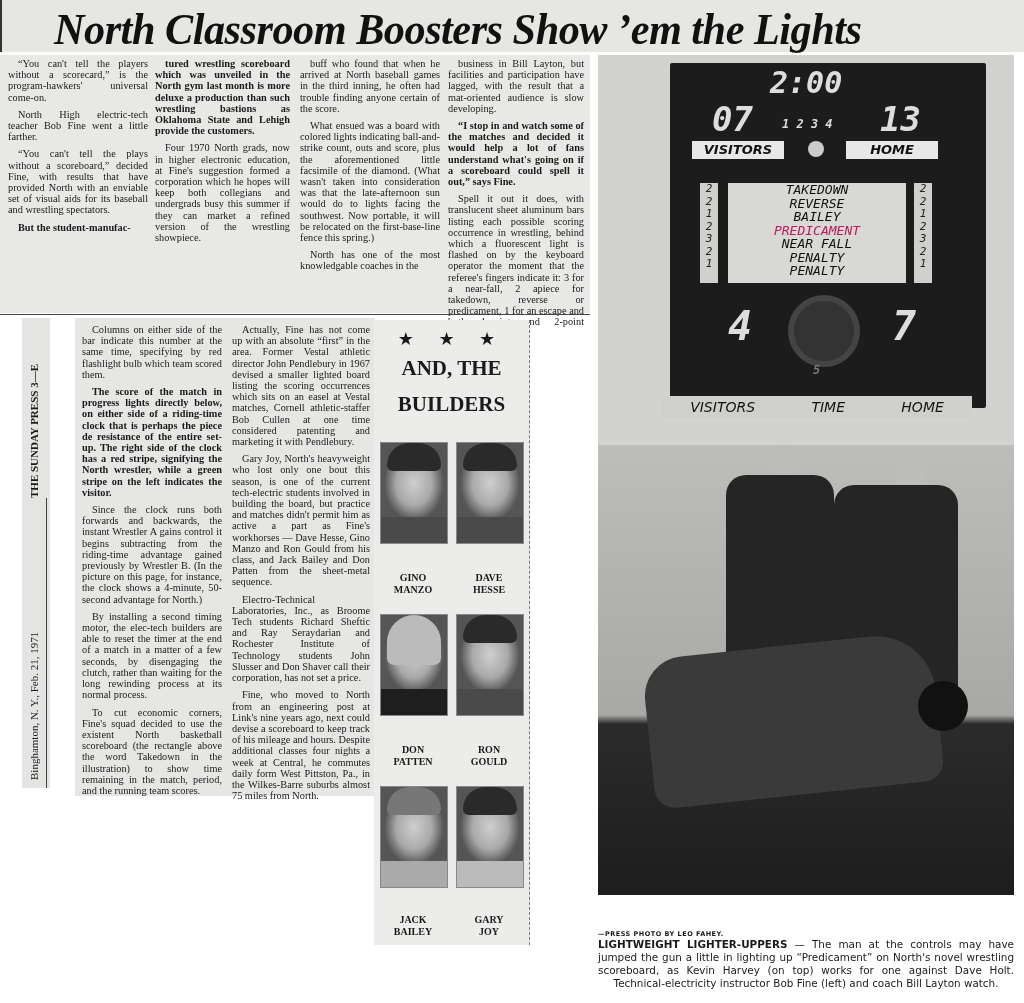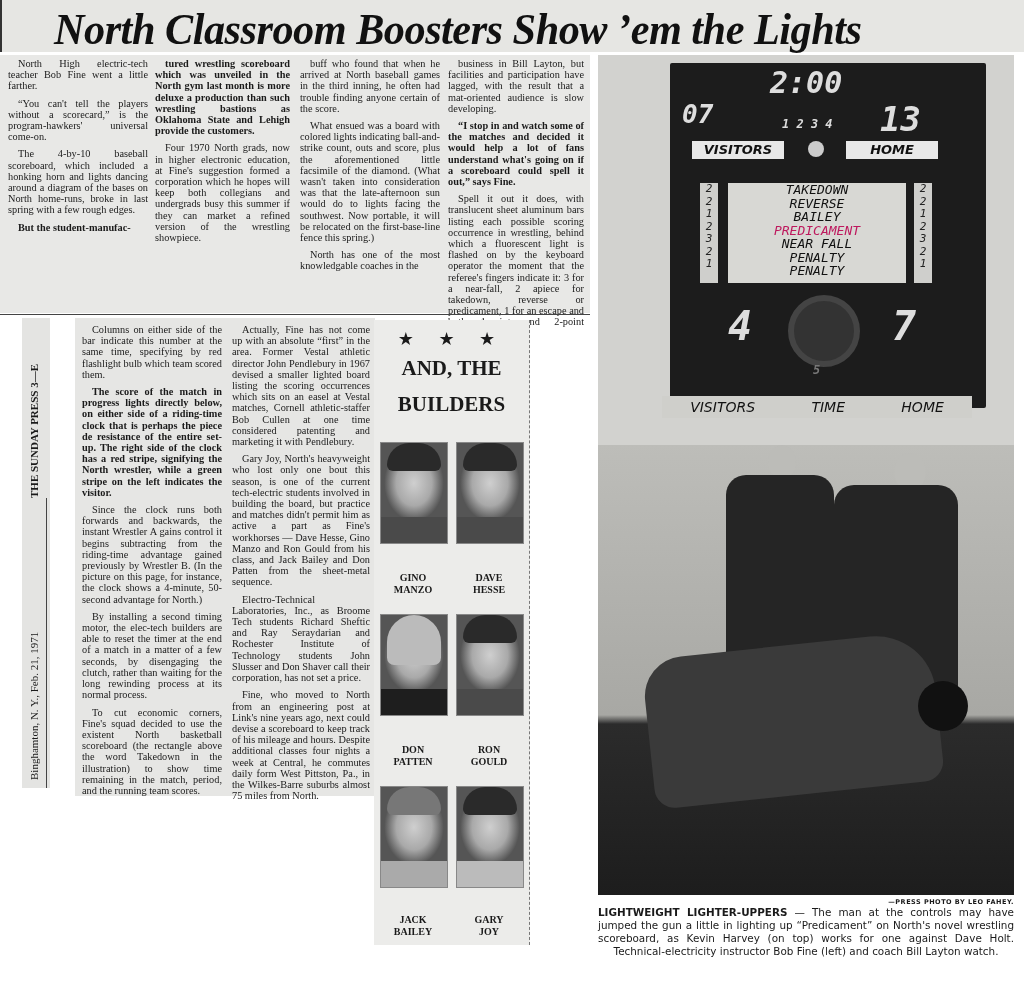--- a/index.html
+++ b/index.html
@@ -28,36 +28,36 @@
   .panel{position:absolute;left:58px;top:120px;width:178px;height:100px;background:#d8d8d4;font-family:"DejaVu Sans Mono",monospace;font-size:13px;line-height:13.5px;text-align:center;color:#111;overflow:hidden;}
   .panel .dim{color:#be185d;}
   .sidecol{position:absolute;top:120px;width:18px;height:100px;background:#cfcfcc;font-family:"DejaVu Sans Mono",monospace;font-size:11px;line-height:12.5px;text-align:center;color:#222;}
   .clock{position:absolute;left:118px;top:232px;width:60px;height:60px;border-radius:50%;background:#333;border:6px solid #444;}
   .timebar{position:absolute;left:-8px;top:333px;width:310px;height:22px;background:#cfcfcb;font-family:"DejaVu Sans",sans-serif;font-size:14px;color:#111;display:flex;justify-content:space-around;align-items:center;}
   .scene{position:absolute;left:0;top:390px;width:416px;height:450px;background:linear-gradient(#bdbdb9,#a8a8a4 60%,#2b2b2b 62%,#1d1d1d);}
   .man{position:absolute;background:#252525;border-radius:20px 20px 4px 4px;}
   .head{position:absolute;border-radius:50%;background:#bcbcb8;}
   .wrestler{position:absolute;background:#3a3a3a;border-radius:40px 60px 20px 20px;}
   .caption{position:absolute;left:598px;top:898px;width:416px;font-family:"DejaVu Sans",sans-serif;}
-  .credit{text-align:right;font-size:6.5px;font-weight:bold;letter-spacing:0.5px;}
+  .credit{text-align:left;font-size:6.5px;font-weight:bold;letter-spacing:0.5px;margin-top:32px;}
   .captext{font-size:10.4px;line-height:13px;text-align:justify;text-align-last:center;}
   .captext b{font-weight:bold;}
 </style>
 </head>
 <body>
 
 <div class="headline">
   <h1>North Classroom Boosters Show ’em the Lights</h1>
 </div>
 
 <div class="toptext"></div>
 <div class="col" id="tc0" style="left:8px;top:58px;width:140px;">
+    <p>“You can't tell the players without a scorecard,” is the program-hawkers' universal come-on.</p>
     <p>North High electric-tech teacher Bob Fine went a little farther.</p>
-    <p>“You can't tell the players without a scorecard,” is the program-hawkers' universal come-on.</p>
-    <p>The 4-by-10 baseball scoreboard, which included a honking horn and lights dancing around a diagram of the bases on North home-runs, broke in last spring with a few rough edges.</p>
+    <p>“You can't tell the plays without a scoreboard,” decided Fine, with results that have provided North with an enviable set of visual aids for its baseball and wrestling spectators.</p>
     <p class="b">But the student-manufac-</p>
   </div>
 <div class="col" id="tc1" style="left:155px;top:58px;width:135px;">
     <p class="b">tured wrestling scoreboard which was unveiled in the North gym last month is more deluxe a production than such wrestling bastions as Oklahoma State and Lehigh provide the customers.</p>
     <p>Four 1970 North grads, now in higher electronic education, at Fine's suggestion formed a corporation which he hopes will keep both collegians and undergrads busy this summer if they can market a refined version of the wrestling showpiece.</p>
   </div>
 <div class="col" id="tc2" style="left:300px;top:58px;width:140px;">
     <p>buff who found that when he arrived at North baseball games in the third inning, he often had trouble finding anyone certain of the score.</p>
     <p>What ensued was a board with colored lights indicating ball-and-strike count, outs and score, plus the aforementioned little facsimile of the diamond. (What wasn't taken into consideration was that the late-afternoon sun would do to lights facing the southwest. Now portable, it will be relocated on the first-base-line fence this spring.)</p>
     <p>North has one of the most knowledgable coaches in the</p>
@@ -125,21 +125,21 @@
       <div class="hair"></div>
       <div class="shirt" style="background:#bbb;"></div>
     </div>
   <div class="name" style="left:4px;top:594px;"><span>JACK</span><br><span>BAILEY</span></div>
   <div class="name" style="left:80px;top:594px;"><span>GARY</span><br><span>JOY</span></div>
 </div>
 
 <div class="photo">
   <div class="board">
     <div class="dot" style="left:100px;top:2px;font-size:30px;">2:00</div>
-    <div class="dot" style="left:12px;top:36px;font-size:26px;">07</div>
+    <div class="dot" style="left:42px;top:36px;font-size:34px;">07</div>
     <div class="dot" style="left:210px;top:36px;font-size:34px;">13</div>
     <div class="dot" style="left:112px;top:54px;font-size:12px;">1 2 3 4</div>
     <div class="lbl" style="left:22px;top:78px;width:92px;">VISITORS</div>
     <div style="position:absolute;left:138px;top:78px;width:16px;height:16px;border-radius:50%;background:#ccc;"></div>
     <div class="lbl" style="left:176px;top:78px;width:92px;">HOME</div>
 
     <div class="sidecol" style="left:30px;" id="sideL">
         <div>2</div>
         <div>2</div>
         <div>1</div>

